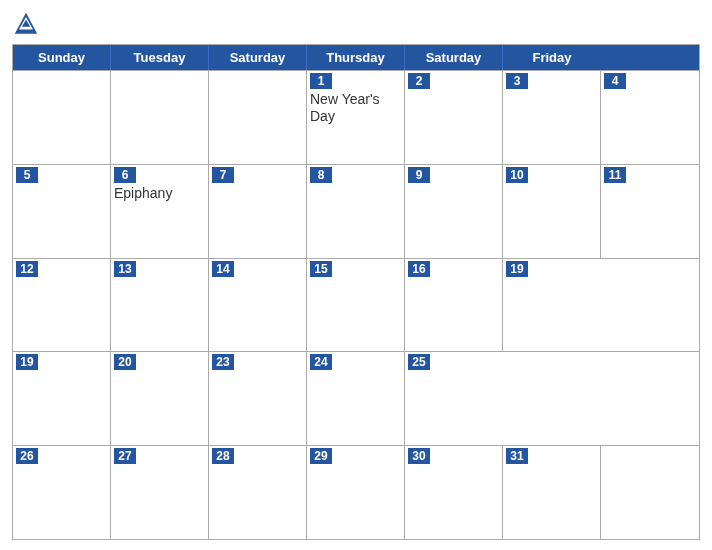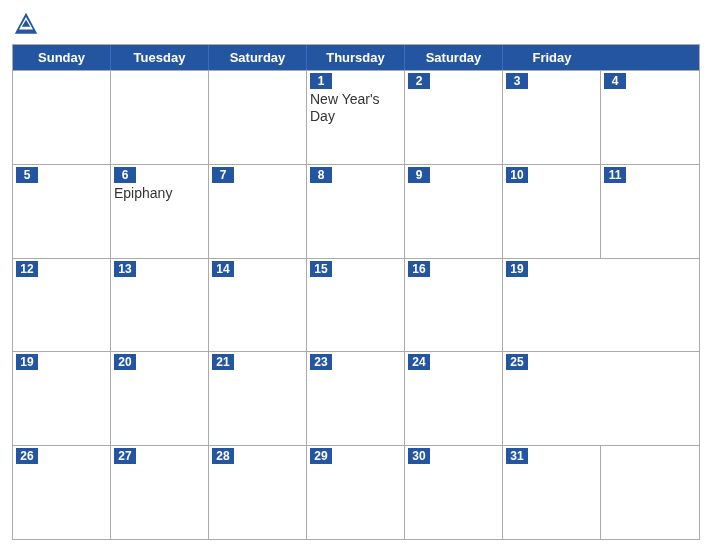--- a/index.html
+++ b/index.html
@@ -221,23 +221,20 @@
           </div>
         </div>
         <div class="cal-week">
           <div class="cal-cell">
             <div class="cal-date">19</div>
           </div>
           <div class="cal-cell">
             <div class="cal-date">20</div>
           </div>
           <div class="cal-cell">
-            <div class="cal-date">21</div>
-          </div>
-          <div class="cal-cell">
             <div class="cal-date">23</div>
           </div>
           <div class="cal-cell">
             <div class="cal-date">24</div>
           </div>
           <div class="cal-cell">
             <div class="cal-date">25</div>
           </div>
         </div>
         <div class="cal-week">

